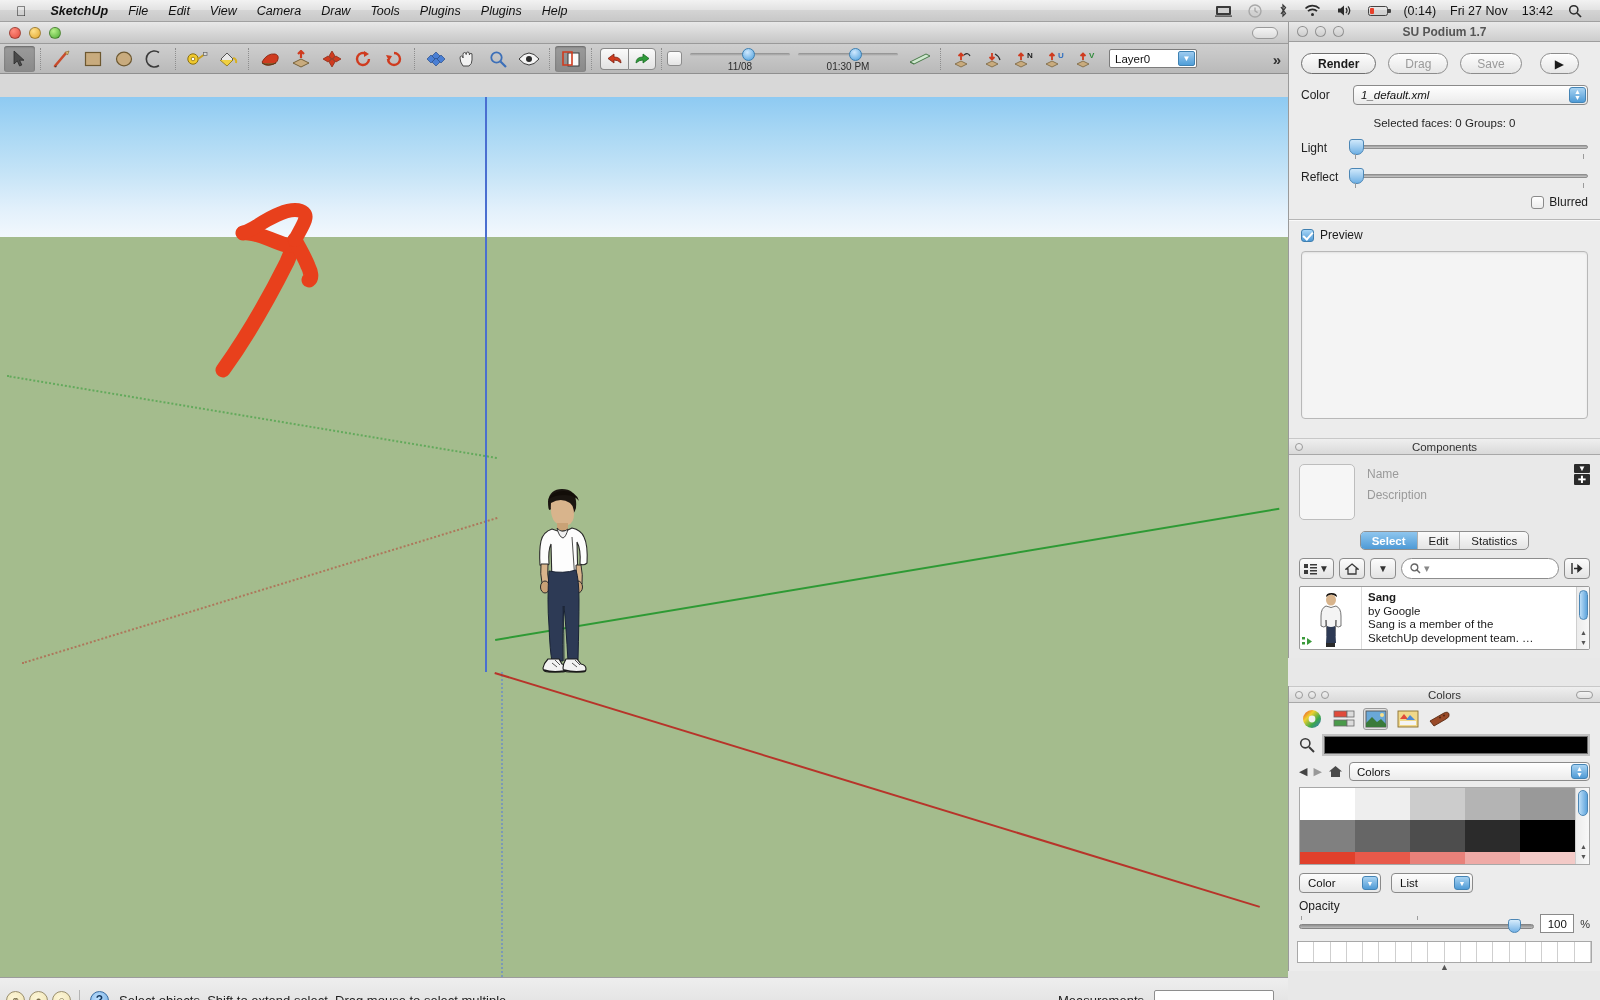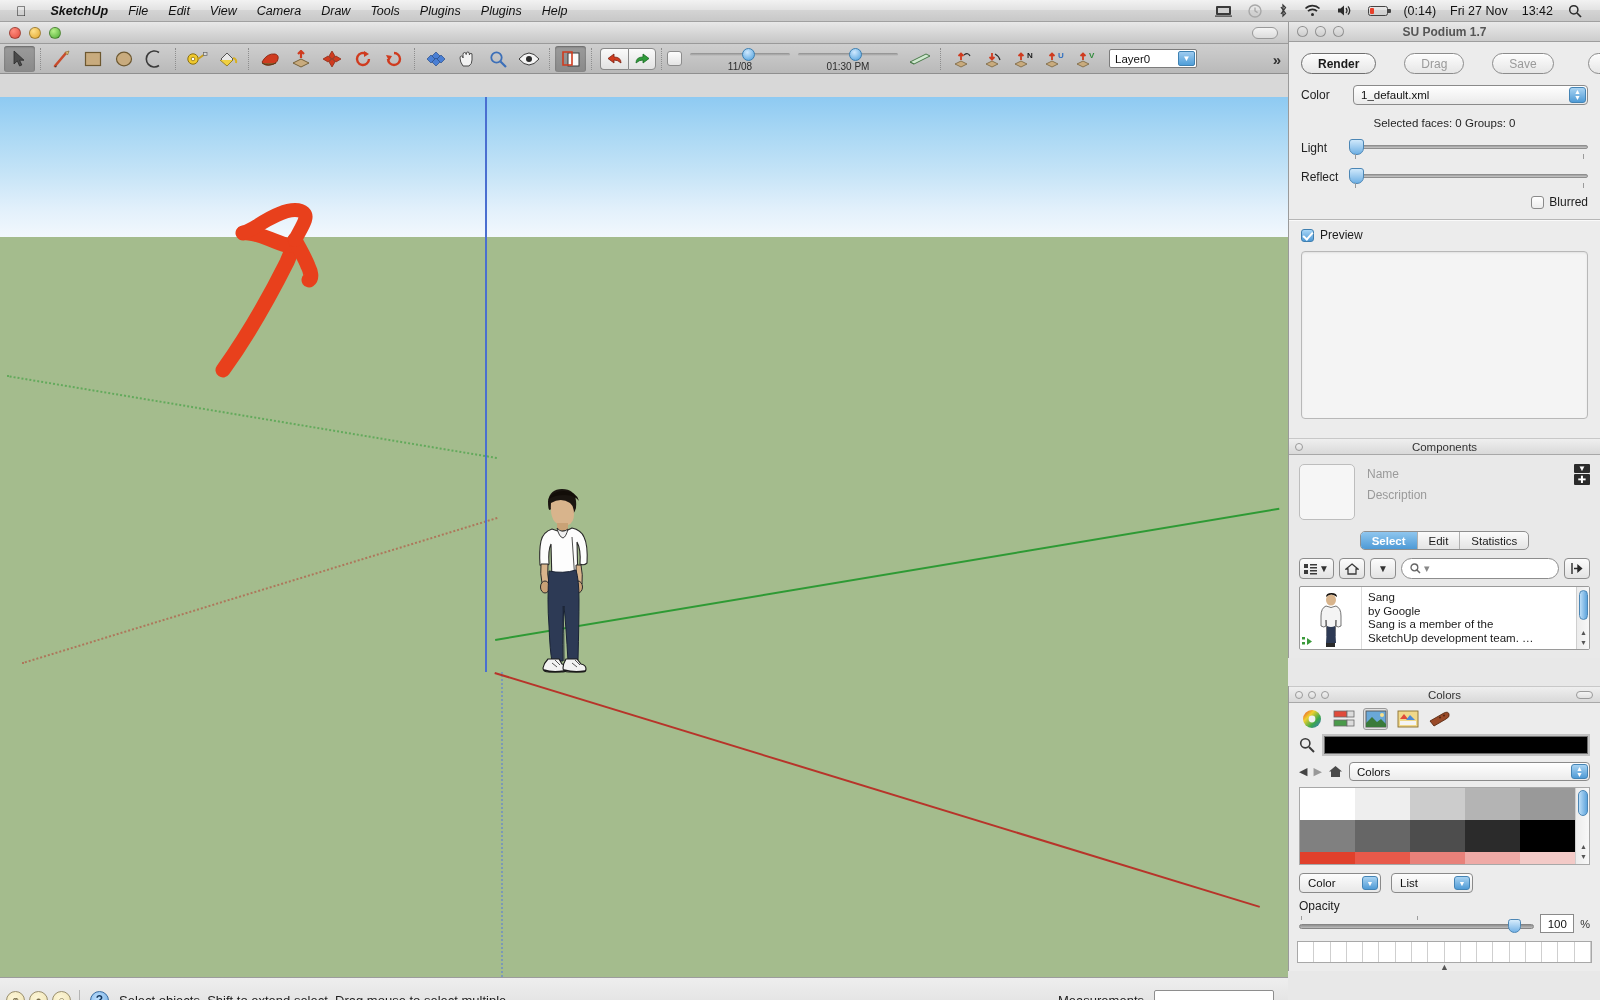--- a/index.html
+++ b/index.html
@@ -127,37 +127,37 @@
   .panel-pill{position:absolute;right:7px;width:17px;height:8px;border:1px solid #9a9a9a;border-radius:4px;background:linear-gradient(to bottom,#f4f4f4,#e0e0e0);}
 
   
   .podium{position:absolute;left:0;top:0;width:312px;height:416px;background:#ececec;border-left:1px solid #9a9a9a;}
   .podium-tb{height:20px;background:linear-gradient(to bottom,#e9e9e9,#cdcdcd);border-bottom:1px solid #9e9e9e;
     display:flex;align-items:center;position:relative;}
   .podium-tb .traffic{margin-left:8px;gap:7px;}
   .podium-tb .tl{width:11px;height:11px;background:linear-gradient(to bottom,#e6e6e6,#cecece);}
   .podium-title{position:absolute;left:0;right:0;text-align:center;font-size:12px;font-weight:bold;color:#555;}
   .podium-body{padding:8px 12px 0 12px;}
-  .btnrow{display:flex;align-items:center;gap:28px;margin-top:3px;}
+  .btnrow{display:flex;align-items:center;gap:12px;margin-top:3px;}
   .cap-btn{
     height:21px;padding:0 16px;border-radius:11px;border:1px solid #8c8c8c;
     background:linear-gradient(to bottom,#fdfdfd,#e6e6e6);
     font-size:12px;color:#1a1a1a;display:flex;align-items:center;justify-content:center;
     box-shadow:0 1px 0 rgba(255,255,255,.7) inset;
   }
   .cap-btn.primary{font-weight:bold;border-color:#6e6e6e;}
   .cap-btn.dim{color:#9a9a9a;}
   .cap-btn.play{padding:0 14px;}
 
   .row{display:flex;align-items:center;margin-top:11px;}
   .row-label{width:52px;font-size:12px;color:#222;}
   .popup{
     flex:1;height:20px;border:1px solid #8a8a8a;border-radius:4px;
     background:linear-gradient(to bottom,#ffffff,#eaeaea);
-    display:flex;align-items:center;padding-left:7px;font-size:11.5px;color:#111;position:relative;
+    display:flex;align-items:center;padding-left:7px;font-size:11.5px;color:#111;position:relative;font-style:italic;
   }
   .popup-arrows{position:absolute;right:1px;top:1px;bottom:1px;width:17px;border-radius:3px;
     background:linear-gradient(to bottom,#a9d3f2,#4f9bd6);border:1px solid #4484b5;
     display:flex;flex-direction:column;align-items:center;justify-content:center;color:#fff;font-size:7px;line-height:6px;}
 
   .faces-line{text-align:center;font-size:11.5px;color:#1f1f1f;margin-top:12px;}
 
   .slider-row{display:flex;align-items:center;margin-top:9px;}
   .slider-row .lbl{width:48px;font-size:12px;color:#222;}
   .slider-wrap{position:relative;flex:1;height:20px;}
@@ -195,21 +195,21 @@
   .tab:last-child{border-right:none;}
   .tab.sel{background:linear-gradient(to bottom,#8fc6ee,#4e9ad6);color:#fff;font-weight:bold;}
 
   .comp-toolbar{display:flex;align-items:center;gap:5px;margin-top:8px;}
   .ct-btn{height:21px;min-width:26px;padding:0 4px;border:1px solid #8d8d8d;border-radius:4px;
     background:linear-gradient(to bottom,#fcfcfc,#e3e3e3);display:flex;align-items:center;justify-content:center;gap:2px;font-size:10px;color:#333;}
   .ct-search{flex:1;height:21px;border:1px solid #8d8d8d;border-radius:11px;background:#fff;display:flex;align-items:center;padding-left:8px;gap:3px;font-size:11px;color:#888;}
   .comp-list{margin-top:7px;height:64px;border:1px solid #9a9a9a;background:#fff;border-radius:2px;display:flex;position:relative;overflow:hidden;}
   .cl-thumb{width:62px;border-right:1px solid #ddd;display:flex;align-items:flex-end;justify-content:center;position:relative;}
   .cl-info{flex:1;padding:4px 6px;font-size:11.5px;color:#1a1a1a;line-height:13.5px;}
-  .cl-info .nm{font-weight:normal;}
+  .cl-info .nm{font-weight:bold;}
   .cl-scroll{width:13px;background:linear-gradient(to right,#ececec,#f7f7f7);border-left:1px solid #cfcfcf;position:relative;}
   .cl-scroll .thumb{position:absolute;left:2px;top:3px;width:9px;height:30px;border-radius:5px;background:linear-gradient(to right,#bcdef8,#5ea4dc);border:1px solid #4b86b5;}
   .cl-scroll .ar{position:absolute;left:3px;font-size:7px;color:#555;}
 
   
   .colors{position:absolute;left:0;top:664px;width:312px;background:#ececec;border-left:1px solid #9a9a9a;}
   .colors-icons{display:flex;align-items:center;gap:7px;padding:5px 10px 4px 10px;}
   .ci{width:25px;height:22px;display:flex;align-items:center;justify-content:center;border-radius:3px;}
   .ci.sel{border:1px solid #9a9a9a;background:rgba(0,0,0,.05);}
   .color-swatchbar{display:flex;align-items:center;gap:7px;padding:0 10px 6px 10px;}

